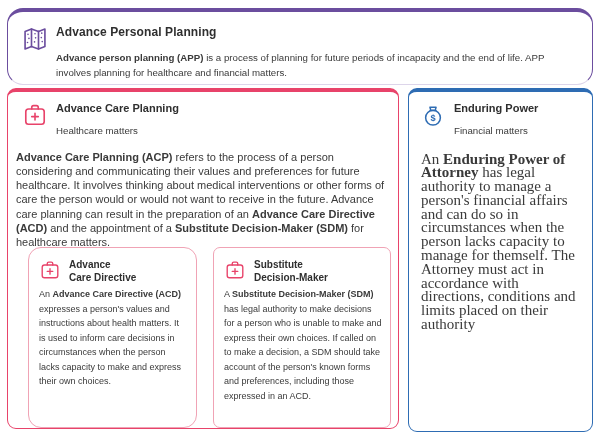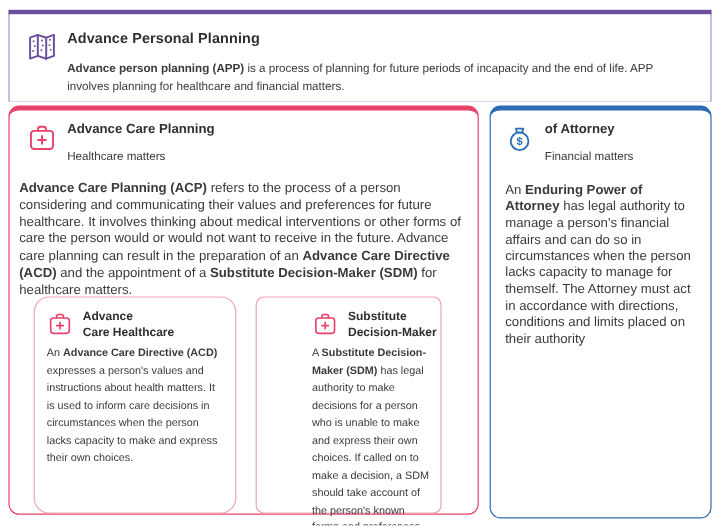--- a/index.html
+++ b/index.html
@@ -11,21 +11,21 @@
     width:600px;height:438px;overflow:hidden;position:relative;
     font-family:"Liberation Sans","DejaVu Sans",sans-serif;color:var(--body);
     -webkit-font-smoothing:antialiased;
   }
   .page{position:absolute;inset:0;background:#fff;}
 
   
   .top-card{
     position:absolute;left:7px;top:8px;width:586px;height:77px;box-sizing:border-box;
     border:1.5px solid var(--purple);border-top:4px solid var(--purple);
-    border-bottom-color:var(--fadepurple);border-radius:1px;
+    border-bottom-color:var(--fadepurple);border-radius:16px;
   }
   .top-card .card-icon{position:absolute;left:13px;top:13px;width:28px;height:28px;}
   .top-title{
     position:absolute;left:48px;top:13px;font-size:12px;font-weight:700;color:var(--title);
     letter-spacing:.1px;
   }
   .top-body{
     position:absolute;left:48px;top:39px;width:524px;font-size:9.7px;line-height:14.5px;
   }
 
@@ -35,37 +35,37 @@
     left:7px;top:88px;width:392px;height:341px;
     border:1.5px solid var(--red);border-top:4px solid var(--red);
   }
   .right-card{
     left:408px;top:88px;width:185px;height:344px;
     border:1.5px solid var(--blue);border-top:4px solid var(--blue);
   }
   .card-header{display:flex;align-items:flex-start;margin:9px 0 0 14px;gap:8px;}
   .right-card .card-header{margin-left:11px;}
   .hdr-icon{width:26px;height:26px;flex:0 0 auto;margin-top:1px;}
-  .hdr-text .ttl{font-size:11px;font-weight:700;color:var(--title);line-height:14.5px;}
+  .hdr-text .ttl{font-size:11px;font-weight:700;color:var(--title);line-height:14.5px;text-align:center;}
   .hdr-text .sub{font-size:9.7px;color:var(--body);margin-top:9px;line-height:12px;}
   .left-para{
     margin:13px 8px 0 8px;font-size:11px;line-height:14.3px;width:374px;box-sizing:border-box;
   }
   .right-para{
-    margin:16px 11px 0 12px;font-size:11px;line-height:13.8px;
+    margin:16px 11px 0 12px;font-size:15px;line-height:13.8px;font-family:Liberation Serif, serif;
   }
 
   
   .inner-row{position:absolute;left:20px;top:155px;display:flex;gap:16px;}
   .inner-card{
     box-sizing:border-box;border:1.2px solid var(--pink);border-radius:7px;
     height:181px;position:relative;background:transparent;
   }
   .inner-card.acd{width:169px;border-radius:13px;}
-  .inner-card.sdm{width:155px;padding-left:36px;}
+  .inner-card.sdm{width:178px;}
   .inner-head{display:flex;align-items:flex-start;gap:8px;margin:10px 0 0 10px;}
   .inner-icon{width:22px;height:22px;flex:0 0 auto;margin-top:1px;}
   .inner-ttl{font-size:10px;font-weight:700;color:var(--title);line-height:13px;}
   .inner-body{
     margin:3px 8px 0 10px;font-size:9px;line-height:14.5px;overflow:visible;
   }
   svg{display:block;}
 </style>
 </head>
 <body>
@@ -116,21 +116,21 @@
         <div class="inner-head">
           <span class="inner-icon">
             <svg viewBox="0 0 24 24" width="22" height="22" fill="none" stroke="#e8436a" stroke-width="1.5" stroke-linejoin="round" stroke-linecap="round">
               <rect x="3.5" y="6.5" width="17" height="14" rx="2.5"></rect>
               <path d="M9 6.5 V5 a1.6 1.6 0 0 1 1.6 -1.6 h2.8 A1.6 1.6 0 0 1 15 5 v1.5"></path>
               <path d="M12 10.5 v6 M9 13.5 h6"></path>
             </svg>
           </span>
           <div class="inner-ttl">
             <div>Advance</div>
-            <div>Care Healthcare</div>
+            <div>Care Directive</div>
           </div>
         </div>
         <div class="inner-body"><span>An </span><span style="font-weight: 700;">Advance Care Directive (ACD)</span><span> expresses a person's values and instructions about health matters. It is used to inform care decisions in circumstances when the person lacks capacity to make and express their own choices.</span></div>
       </div>
 
       <div class="inner-card sdm">
         <div class="inner-head">
           <span class="inner-icon">
             <svg viewBox="0 0 24 24" width="22" height="22" fill="none" stroke="#e8436a" stroke-width="1.5" stroke-linejoin="round" stroke-linecap="round">
               <rect x="3.5" y="6.5" width="17" height="14" rx="2.5"></rect>
@@ -152,21 +152,21 @@
     <div class="card-header">
       <span class="hdr-icon">
         <svg viewBox="0 0 24 24" width="26" height="26" fill="none" stroke="#2e6cb3" stroke-width="1.4" stroke-linejoin="round" stroke-linecap="round">
           <circle cx="12" cy="14.5" r="6.8"></circle>
           <path d="M10 7.8 L9.2 4.8 h5.6 L14 7.8 M9.6 7.8 h4.8"></path>
           <text x="12" y="17.6" text-anchor="middle" font-size="8.5" font-weight="bold" fill="#2e6cb3" stroke="none" font-family="'Liberation Sans',sans-serif">$</text>
         </svg>
       </span>
       <div class="hdr-text">
         <div class="ttl">
-          <div>of Attorney</div>
+          <div>Enduring Power</div>
         </div>
         <div class="sub">Financial matters</div>
       </div>
     </div>
     <div class="right-para"><span>An </span><span style="font-weight: 700;">Enduring Power of Attorney</span><span> has legal authority to manage a person's financial affairs and can do so in circumstances when the person lacks capacity to manage for themself. The Attorney must act in accordance with directions, conditions and limits placed on their authority</span></div>
   </div>
 
 </div>
 
 </body></html>

